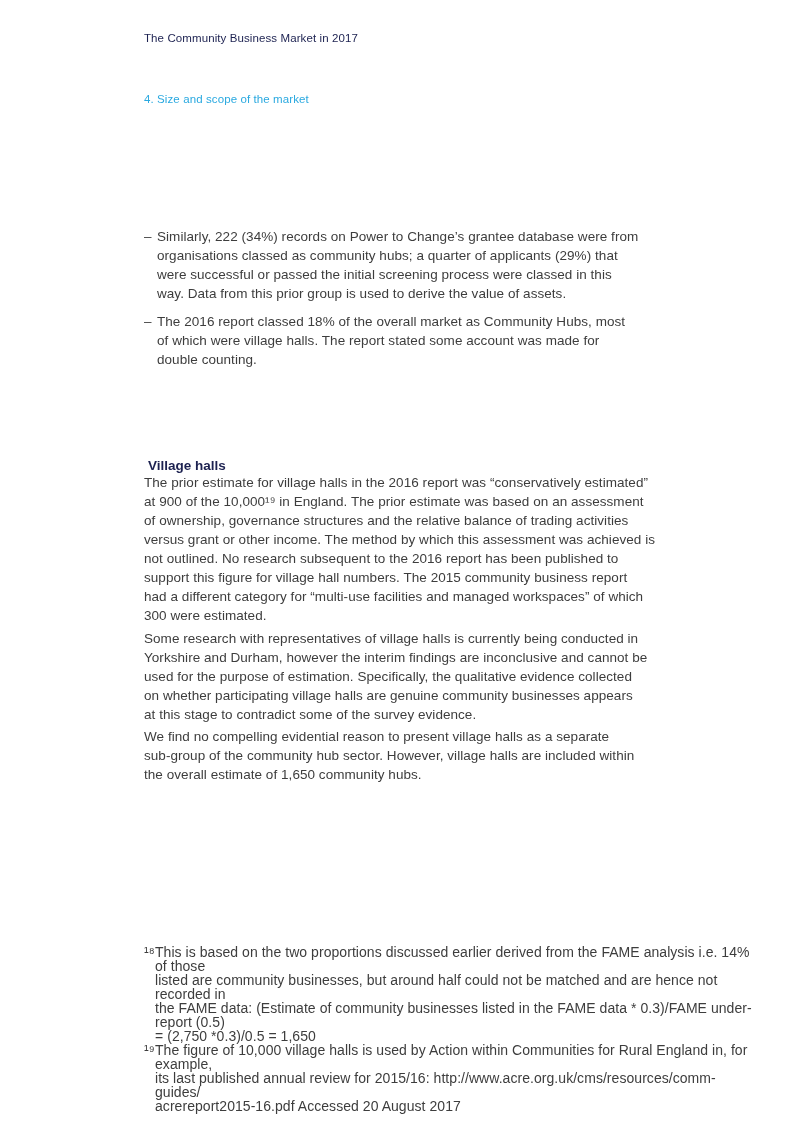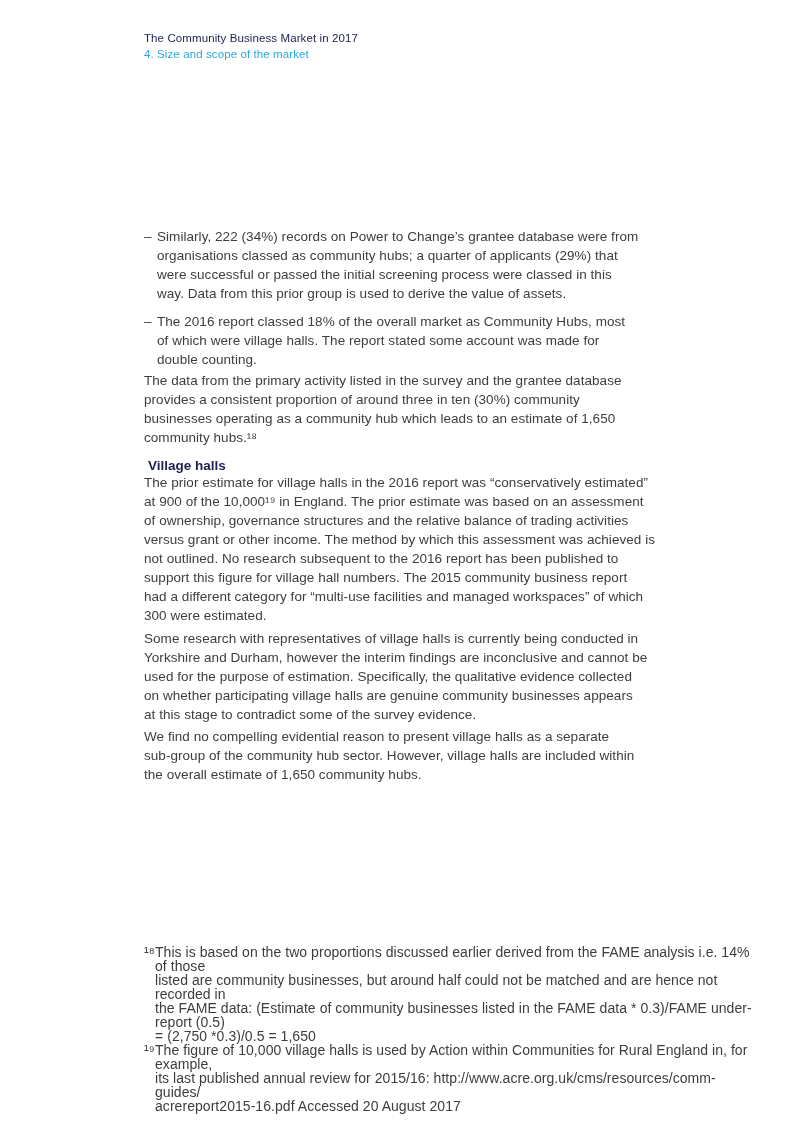--- a/index.html
+++ b/index.html
@@ -23,21 +23,21 @@
   
   .header {
     position: absolute;
     left: 144px;
     top: 31px;
     font-size: 11.5px;
     line-height: 15.5px;
     letter-spacing: 0.1px;
   }
   .report-title { color: var(--navy); }
-  .chapter-title { color: var(--light-blue); }
+  .chapter-title { color: var(--light-blue); margin-top: 45px; }
 
   
   .body-text {
     font-size: 13.5px;
     line-height: 19px;
     letter-spacing: 0.05px;
   }
   .bullet-list {
     position: absolute;
     left: 144px;
@@ -118,24 +118,20 @@
 way. Data from this prior group is used to derive the value of assets.</div>
     </div>
     <div class="bullet-item">
       <span class="bullet-marker">–</span>
       <div class="multiline">The 2016 report classed 18% of the overall market as Community Hubs, most
 of which were village halls. The report stated some account was made for
 double counting.</div>
     </div>
   </div>
 
-  <div class="para para-hub-estimate body-text multiline">The data from the primary activity listed in the survey and the grantee database
-provides a consistent proportion of around three in ten (30%) community
-businesses operating as a community hub which leads to an estimate of 1,650
-community hubs.¹⁸</div>
 
   <h2 class="section-heading">Village halls</h2>
 
   <div class="para para-prior-estimate body-text multiline">The prior estimate for village halls in the 2016 report was “conservatively estimated”
 at 900 of the 10,000¹⁹ in England. The prior estimate was based on an assessment
 of ownership, governance structures and the relative balance of trading activities
 versus grant or other income. The method by which this assessment was achieved is
 not outlined. No research subsequent to the 2016 report has been published to
 support this figure for village hall numbers. The 2015 community business report
 had a different category for “multi-use facilities and managed workspaces” of which

